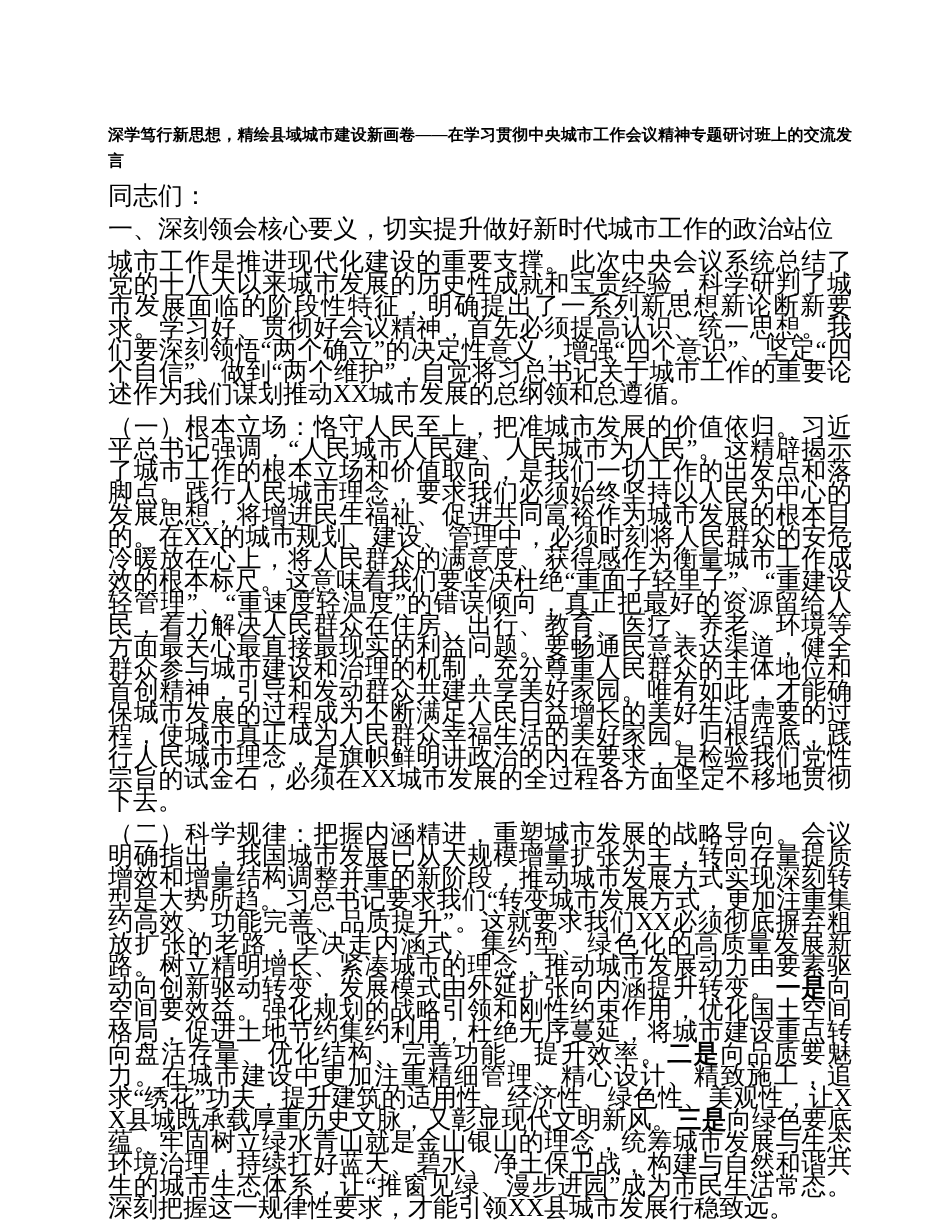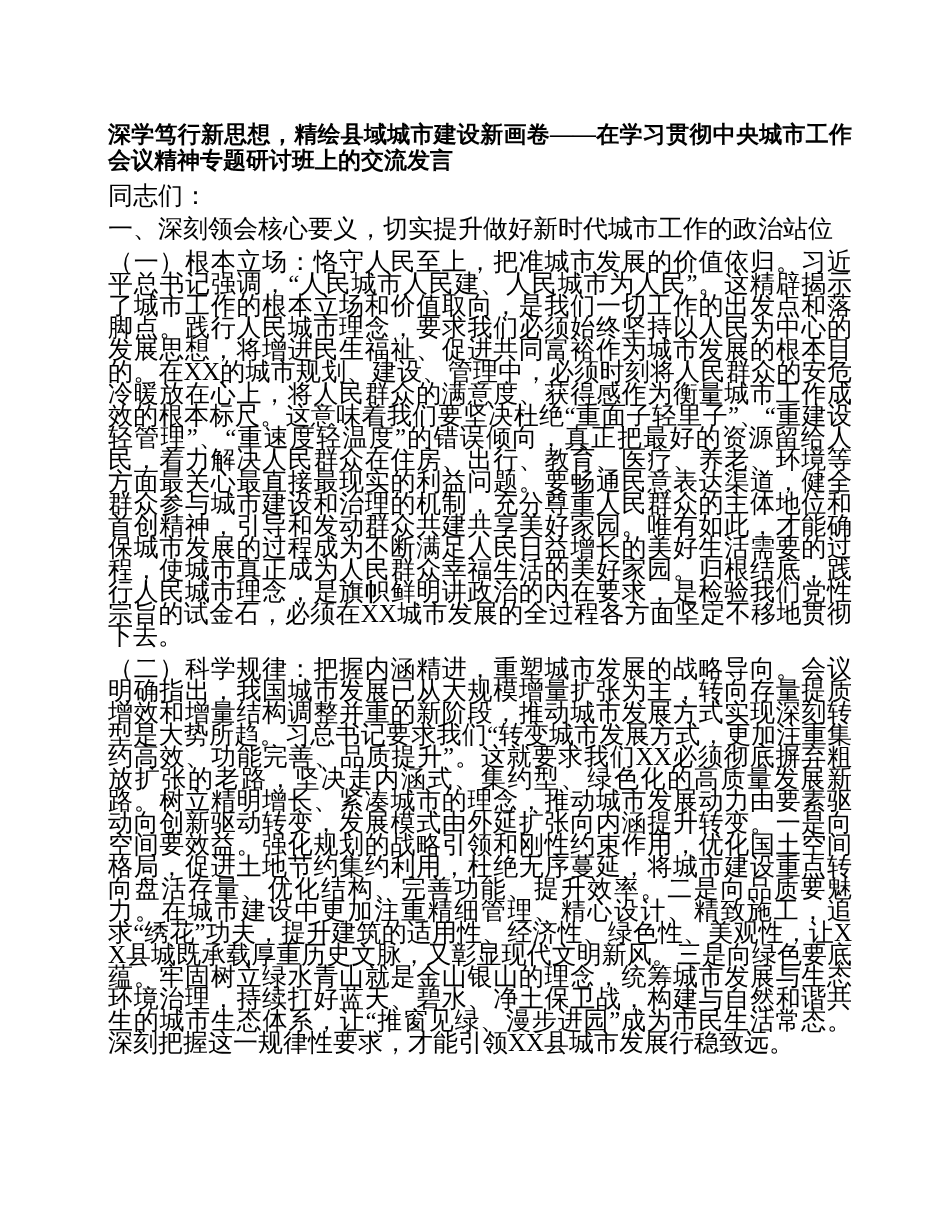--- a/index.html
+++ b/index.html
@@ -14,47 +14,48 @@
     font-family: "Liberation Serif", "DejaVu Serif", serif;
     color: #000000;
   }
   .page {
     box-sizing: content-box;
     width: 744px;
     padding: 122px 98px 0 108px;
   }
   .doc-title {
     margin: 0 0 11px 0;
-    font-size: 23px;
+    font-size: 16px;
     line-height: 26px;
     font-weight: bold;
     text-align: justify;
   }
   .para {
     margin: 0 0 11px 0;
     font-size: 25px;
     line-height: 22px;
     text-align: justify;
     word-break: break-all;
   }
   .para:last-child {
     margin-bottom: 0;
   }
   .run-bold {
-    font-weight: normal;
+    font-weight: bold;
   }
 </style>
 </head>
 <body>
 
 <div class="page">
   <h1 class="doc-title">深学笃行新思想，精绘县域城市建设新画卷——在学习贯彻中央城市工作会议精神专题研讨班上的交流发言</h1>
 
   <p class="para">同志们：</p>
 
 
   <p class="para">一、深刻领会核心要义，切实提升做好新时代城市工作的政治站位</p>
 
+  <p class="para">城市工作是推进现代化建设的重要支撑。此次中央会议系统总结了党的十八大以来城市发展的历史性成就和宝贵经验，科学研判了城市发展面临的阶段性特征，明确提出了一系列新思想新论断新要求。学习好、贯彻好会议精神，首先必须提高认识、统一思想。我们要深刻领悟“两个确立”的决定性意义，增强“四个意识”、坚定“四个自信”、做到“两个维护”，自觉将习总书记关于城市工作的重要论述作为我们谋划推动XX城市发展的总纲领和总遵循。</p>
 
   <p class="para">（一）根本立场：恪守人民至上，把准城市发展的价值依归。习近平总书记强调，“人民城市人民建、人民城市为人民”。这精辟揭示了城市工作的根本立场和价值取向，是我们一切工作的出发点和落脚点。践行人民城市理念，要求我们必须始终坚持以人民为中心的发展思想，将增进民生福祉、促进共同富裕作为城市发展的根本目的。在XX的城市规划、建设、管理中，必须时刻将人民群众的安危冷暖放在心上，将人民群众的满意度、获得感作为衡量城市工作成效的根本标尺。这意味着我们要坚决杜绝“重面子轻里子”、“重建设轻管理”、“重速度轻温度”的错误倾向，真正把最好的资源留给人民，着力解决人民群众在住房、出行、教育、医疗、养老、环境等方面最关心最直接最现实的利益问题。要畅通民意表达渠道，健全群众参与城市建设和治理的机制，充分尊重人民群众的主体地位和首创精神，引导和发动群众共建共享美好家园。唯有如此，才能确保城市发展的过程成为不断满足人民日益增长的美好生活需要的过程，使城市真正成为人民群众幸福生活的美好家园。归根结底，践行人民城市理念，是旗帜鲜明讲政治的内在要求，是检验我们党性宗旨的试金石，必须在XX城市发展的全过程各方面坚定不移地贯彻下去。</p>
 
   <p class="para"><span>（二）科学规律：把握内涵精进，重塑城市发展的战略导向。会议明确指出，我国城市发展已从大规模增量扩张为主，转向存量提质增效和增量结构调整并重的新阶段，推动城市发展方式实现深刻转型是大势所趋。习总书记要求我们“转变城市发展方式，更加注重集约高效、功能完善、品质提升”。这就要求我们XX必须彻底摒弃粗放扩张的老路，坚决走内涵式、集约型、绿色化的高质量发展新路。树立精明增长、紧凑城市的理念，推动城市发展动力由要素驱动向创新驱动转变，发展模式由外延扩张向内涵提升转变。</span><span class="run-bold">一是</span><span>向空间要效益。强化规划的战略引领和刚性约束作用，优化国土空间格局，促进土地节约集约利用，杜绝无序蔓延，将城市建设重点转向盘活存量、优化结构、完善功能、提升效率。</span><span class="run-bold">二是</span><span>向品质要魅力。在城市建设中更加注重精细管理、精心设计、精致施工，追求“绣花”功夫，提升建筑的适用性、经济性、绿色性、美观性，让XX县城既承载厚重历史文脉，又彰显现代文明新风。</span><span class="run-bold">三是</span><span>向绿色要底蕴。牢固树立绿水青山就是金山银山的理念，统筹城市发展与生态环境治理，持续打好蓝天、碧水、净土保卫战，构建与自然和谐共生的城市生态体系，让“推窗见绿、漫步进园”成为市民生活常态。深刻把握这一规律性要求，才能引领XX县城市发展行稳致远。</span></p>
 </div>
 
 </body></html>

